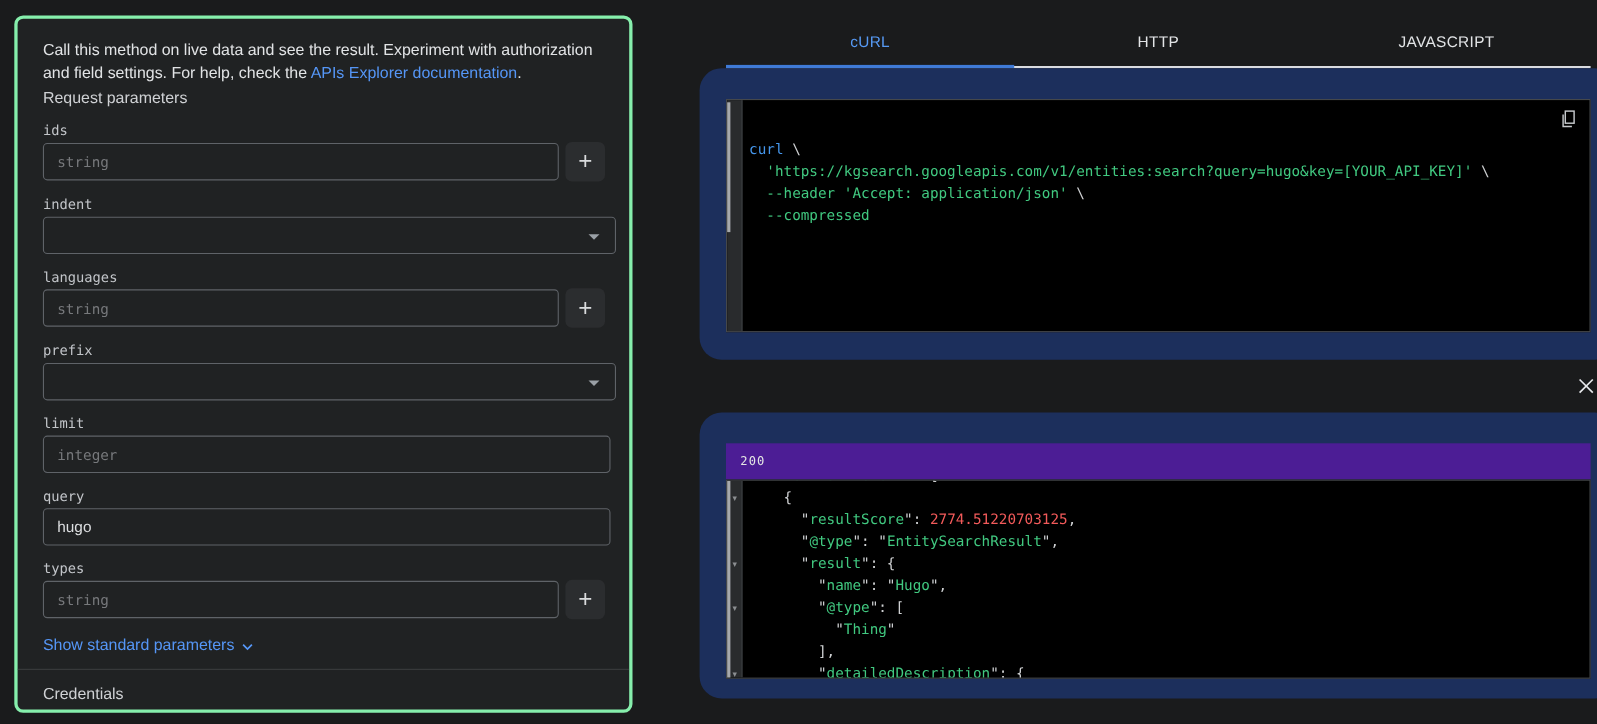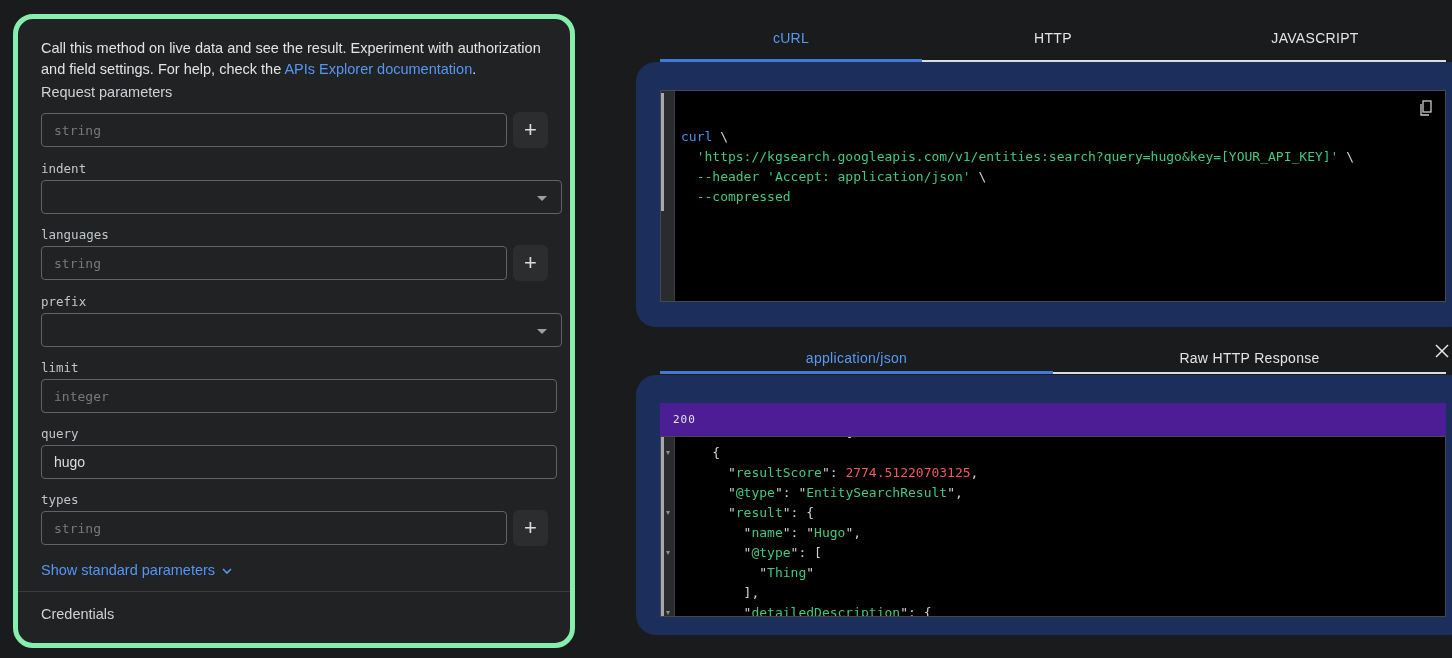--- a/index.html
+++ b/index.html
@@ -1,21 +1,21 @@
 <!DOCTYPE html>
 <html><head>
 <meta charset="utf-8">
 <style>
   * { margin:0; padding:0; box-sizing:border-box; }
   html,body { width:1452px; height:658px; background:#1a1b1c; overflow:hidden;
     font-family:"Liberation Sans", sans-serif; }
 
   
   .card { position:absolute; left:13px; top:14px; width:562px; height:634px;
-    background:#202223; border:5px solid #86efac; border-radius:20px; overflow:hidden; }
+    background:#202223; border:3px solid #86efac; border-radius:8px; overflow:hidden; }
   .card-inner { margin:19px 22px 0 23px; }
   .intro { font-size:14.5px; line-height:21px; color:#e1e3e5; }
   .link { color:#5596f6; cursor:pointer; }
   .section-title { margin-top:4px; font-size:14.5px; font-weight:500; color:#cfd1d4; }
   .field { margin-top:13px; }
   .field-label { font-family:"DejaVu Sans Mono", monospace; font-size:12.5px; color:#c2c5c9;
     margin-bottom:4px; }
   .field-row { display:flex; align-items:flex-start; }
   .tbox { height:34px; width:516px; background:transparent; border:1px solid #5f6368;
     border-radius:4px; color:#dcdee0; font-size:14px; padding:0 12px;
@@ -88,20 +88,21 @@
 <body>
 
 <div class="card">
   <div class="card-inner">
     <div class="intro"><span>Call this method on live data and see the result. Experiment with authorization and field settings. For help, check the </span><span class="link">APIs Explorer documentation</span><span>.</span></div>
 
     <div class="section-title">Request parameters</div>
 
     
     <div class="field">
+      <div class="field-label">ids</div>
       <div class="field-row">
         <input class="tbox short" placeholder="string" style="">
         <button class="addbtn">+</button>
       </div>
     </div>
 
     
     <div class="field">
       <div class="field-label">indent</div>
       <div class="selbox">
@@ -173,24 +174,20 @@
         <div class="thumb" id="thumb1" style="top: 2px; height: 118px;"></div>
       </div>
       <div class="code" id="curl-code"><div class="cl"><span class="tk-b">curl</span><span class="tk-p"> \</span></div><div class="cl"><span class="tk-g">  'https://kgsearch.googleapis.com/v1/entities:search?query=hugo&amp;key=[YOUR_API_KEY]'</span><span class="tk-p"> \</span></div><div class="cl"><span class="tk-g">  --header 'Accept: application/json'</span><span class="tk-p"> \</span></div><div class="cl"><span class="tk-g">  --compressed</span></div></div>
       <svg class="copy-btn" viewBox="0 0 18 18">
         <rect x="6" y="2" width="8" height="11" fill="none" stroke="#c7cacd" stroke-width="1.3"></rect>
         <polyline points="4,5 4,16 12,16" fill="none" stroke="#c7cacd" stroke-width="1.3"></polyline>
       </svg>
     </div>
   </div>
 
-  <div class="tabbar tabbar2">
-    <div class="tab active">application/json</div>
-    <div class="tab">Raw HTTP Response</div>
-  </div>
   <svg class="close-btn" viewBox="0 0 18 18">
     <line x1="3" y1="3" x2="15" y2="15" stroke="#e8eaed" stroke-width="1.5"></line>
     <line x1="15" y1="3" x2="3" y2="15" stroke="#e8eaed" stroke-width="1.5"></line>
   </svg>
 
   <div class="panel panel2">
     <div class="statusbar">
       <span>200</span>
     </div>
     <div class="codeblock cb2">

